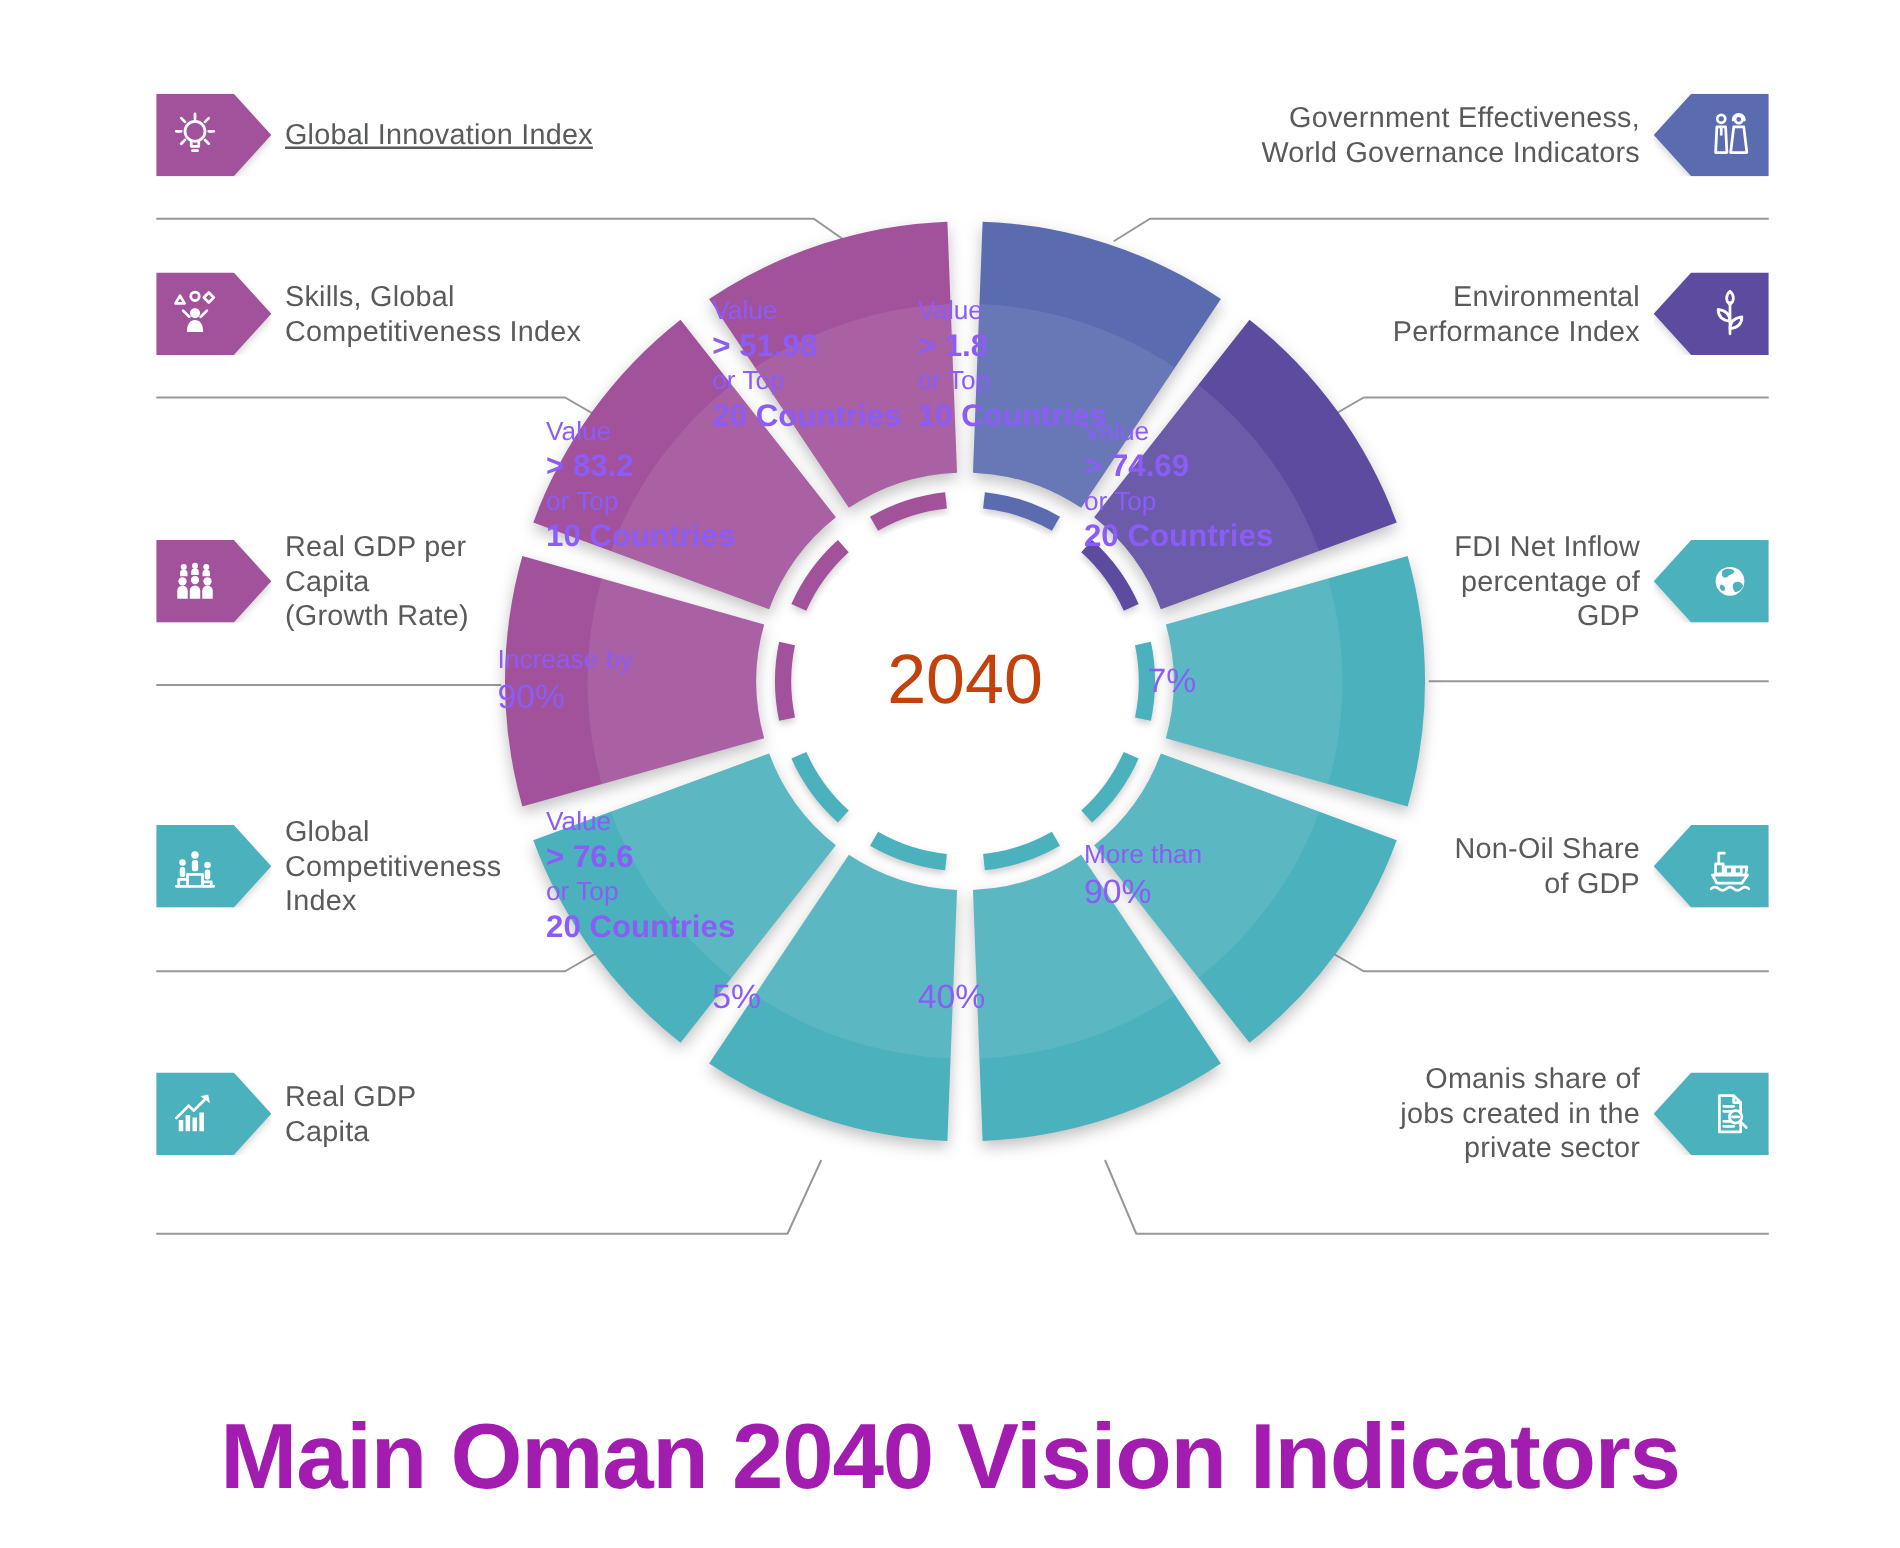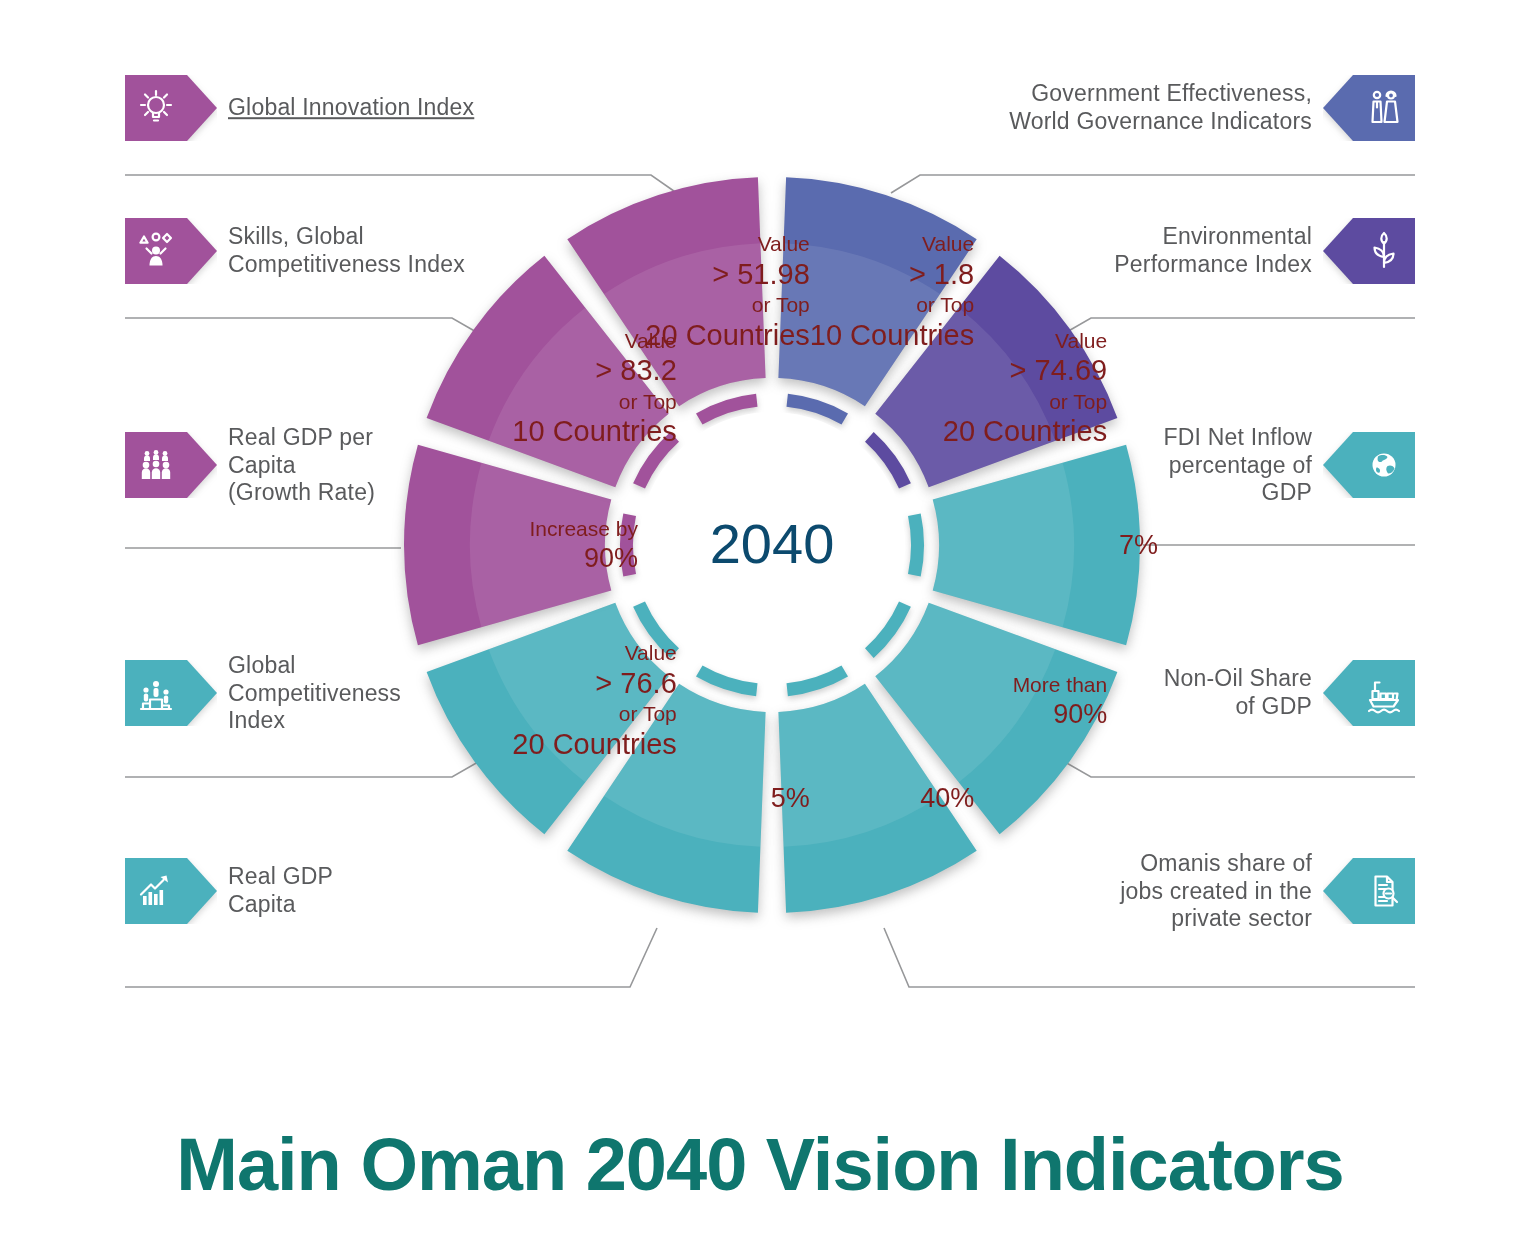--- a/index.html
+++ b/index.html
@@ -3,33 +3,33 @@
 <meta charset="utf-8">
 <style>
   html,body{margin:0;padding:0;background:#ffffff;}
   .canvas{position:relative;width:1520px;height:1238px;background:#ffffff;overflow:hidden;
           font-family:"Liberation Sans", sans-serif;}
   svg.layer{position:absolute;left:0;top:0;}
   .divider{stroke:#97989A;stroke-width:1.6;fill:none;}
   .donut-seg{filter:drop-shadow(0px 5px 6px rgba(90,90,90,.38));}
   .ring-arc{filter:drop-shadow(0px 3px 3px rgba(90,90,90,.30));}
   .arrow-box{filter:drop-shadow(0px 3px 3px rgba(90,90,90,.25));}
-  .seg-label{position:absolute;width:240px;text-align:right;color:#7f1d1d;
+  .seg-label{position:absolute;width:240px;text-align:left;color:#8b5cf6;
              transform:translate(-50%,-50%);line-height:1.22;}
   .seg-label .reg{display:block;font-size:21px;font-weight:400;}
-  .seg-label .b{display:block;font-size:29px;font-weight:400;}
+  .seg-label .b{display:block;font-size:25px;font-weight:700;}
   .seg-label .pct{display:block;font-size:27px;font-weight:400;}
-  .center-label{position:absolute;width:280px;text-align:center;color:#0c4a6e;
+  .center-label{position:absolute;width:280px;text-align:center;color:#c2410c;
                 transform:translate(-50%,-50%);line-height:1.12;font-size:56px;font-weight:400;}
   .ind-label{position:absolute;color:#595A5C;font-size:23px;line-height:1.2;
              transform:translateY(-50%);letter-spacing:.2px;}
   .ind-label.right{text-align:right;}
   .ind-icon{position:absolute;width:92px;height:66px;}
   .footer-title{position:absolute;left:0;right:0;top:1122px;text-align:center;
-                font-size:74px;font-weight:700;color:#0f766e;letter-spacing:-1px;}
+                font-size:74px;font-weight:700;color:#a21caf;letter-spacing:-1px;}
 </style>
 </head>
 <body>
 
 <div class="canvas">
   <svg id="bg-svg" class="layer" width="1520" height="1238">
       <polyline points="125,175 651,175 681,196" class="divider"></polyline>
       <polyline points="125,318 452,318 478,333" class="divider"></polyline>
       <polyline points="125,548 401,548" class="divider"></polyline>
       <polyline points="125,777 452,777 478,762" class="divider"></polyline>

